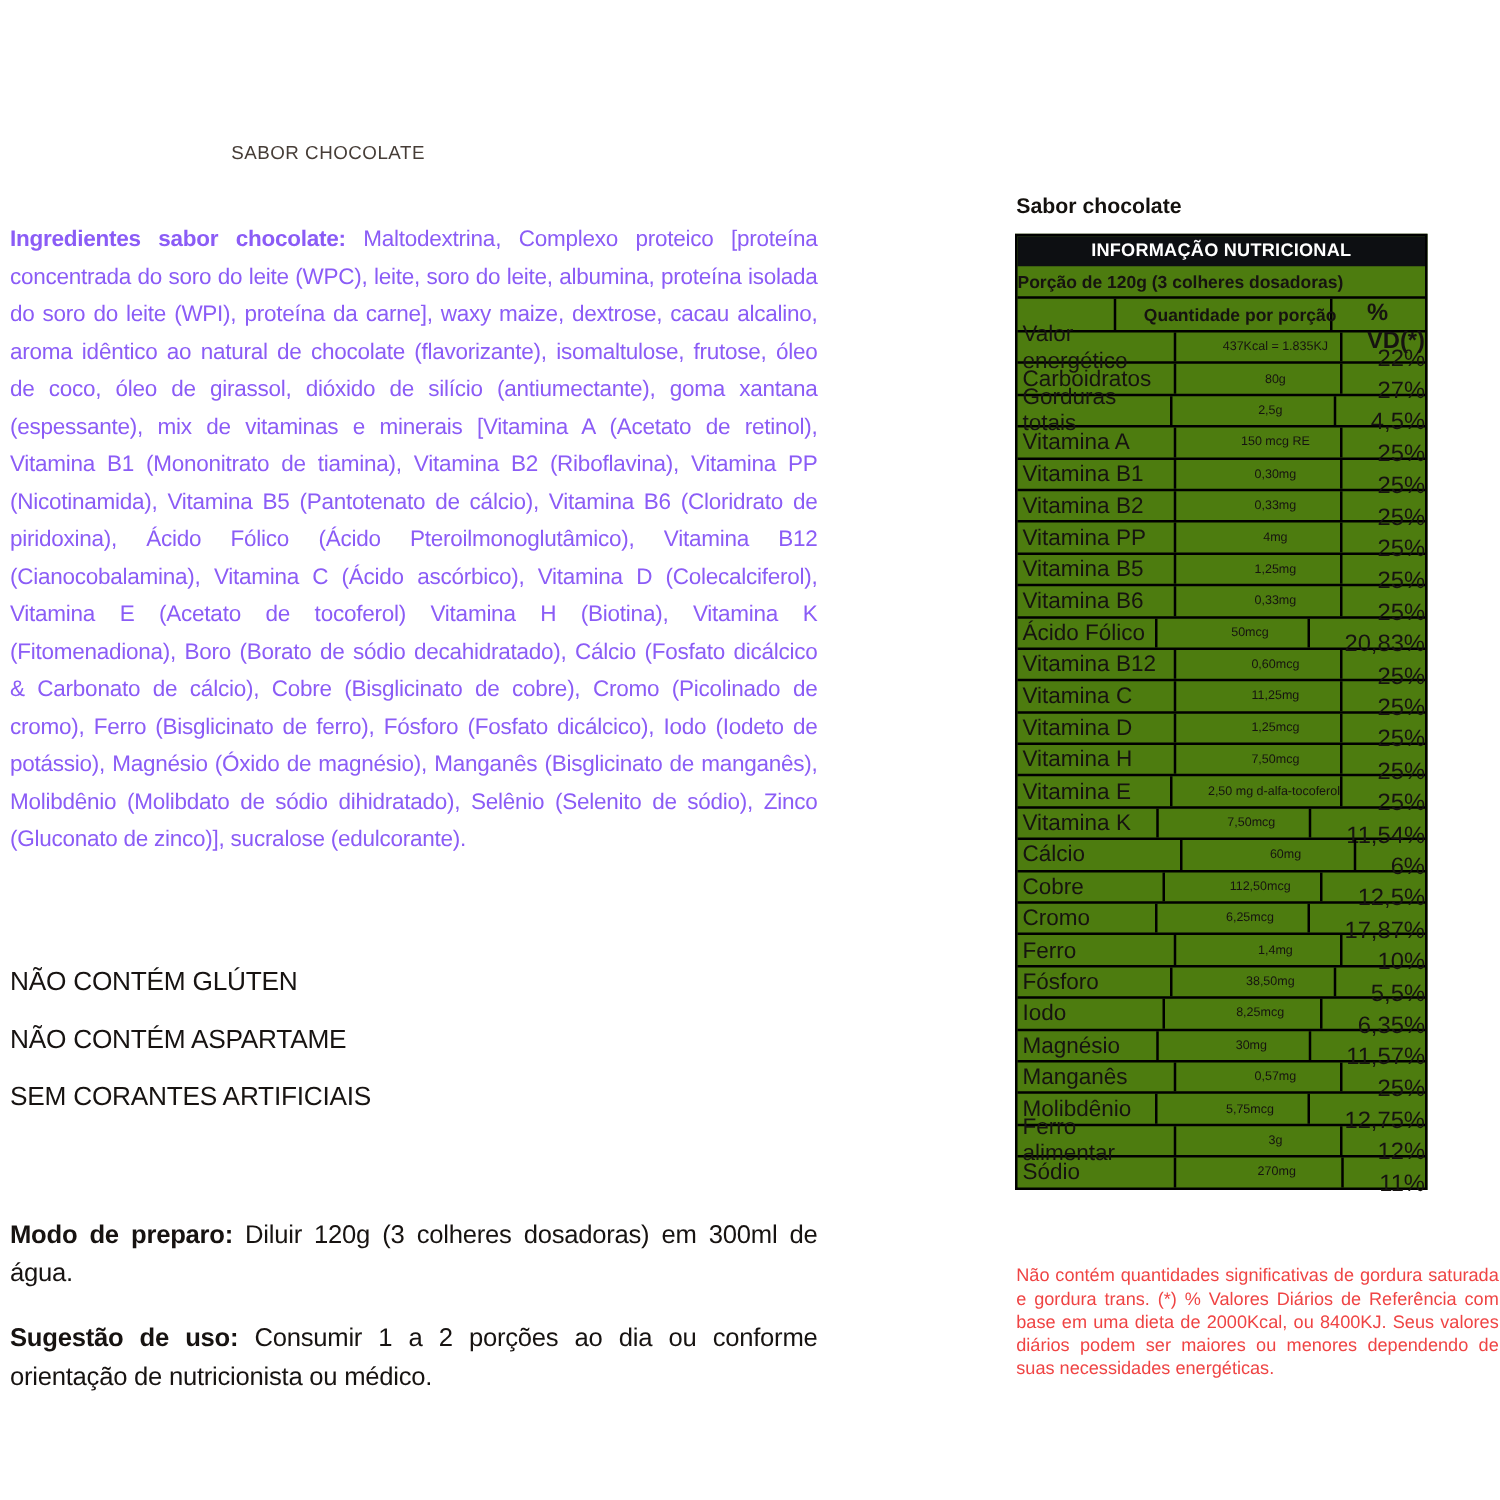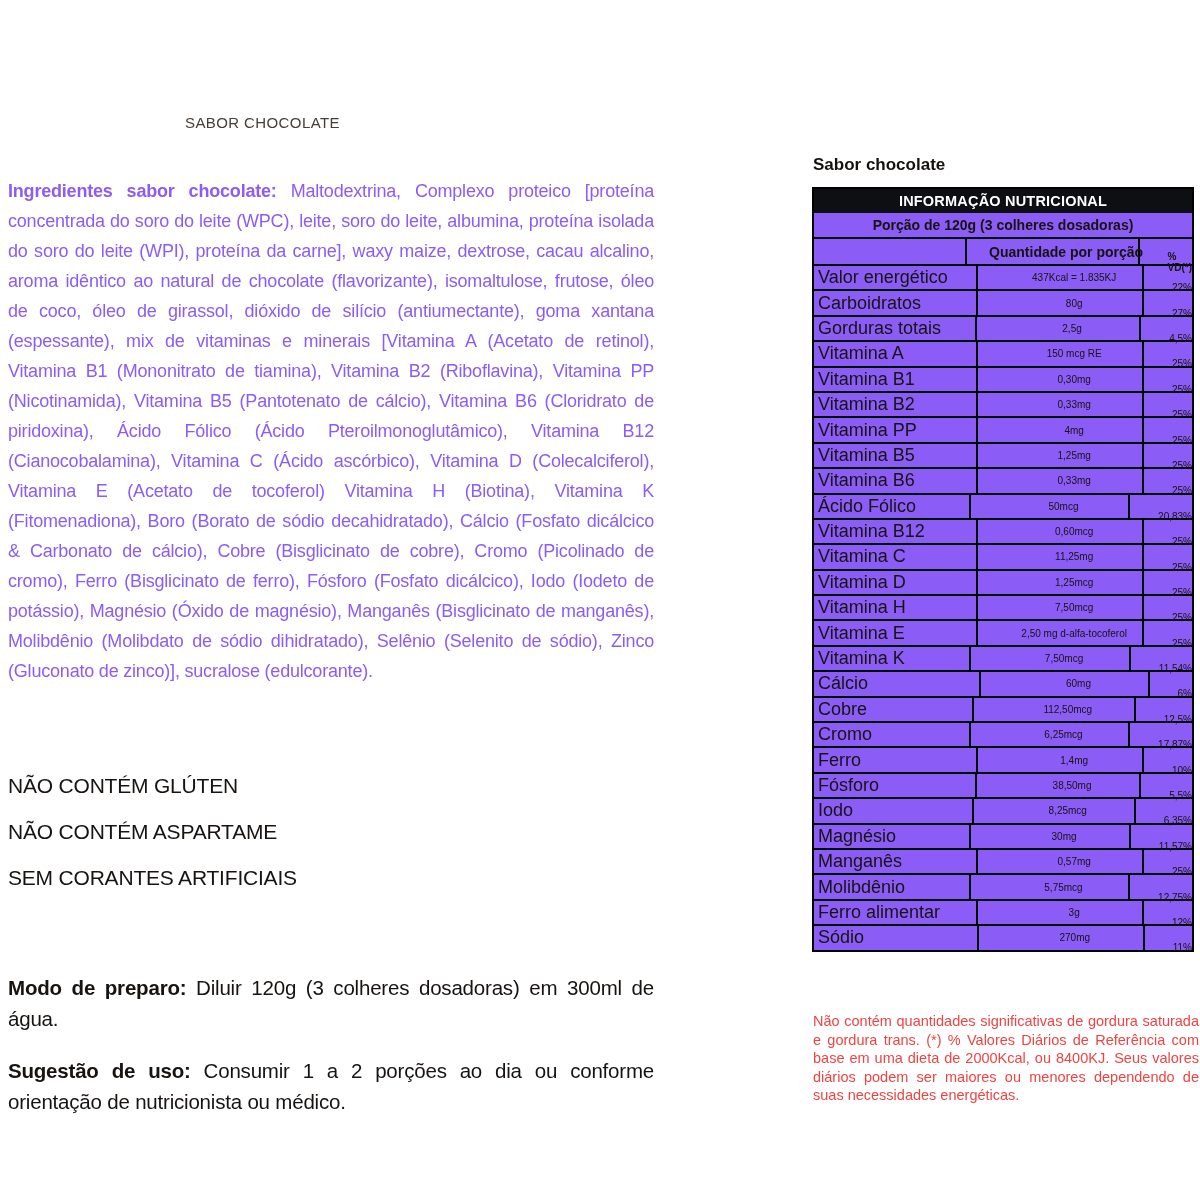--- a/index.html
+++ b/index.html
@@ -31,41 +31,41 @@
   }
   .para b{font-weight:700;}
   .para-preparo{top:951px;}
   .para-sugestao{top:1034px;}
   
   .right-title{
     position:absolute;left:813px;top:155px;
     font-size:17px;font-weight:700;color:#14110e;
   }
   .ntable{
-    position:absolute;left:812px;top:187px;width:382px;
-    border:2px solid #000;box-sizing:border-box;background:#8b5cf6;
+    position:absolute;left:812px;top:187px;width:330px;
+    border:2px solid #000;box-sizing:border-box;background:#4d7c0f;
   }
   .nt-header{
     background:#0d0f12;color:#fff;font-weight:700;font-size:14.5px;
     text-align:center;height:24px;line-height:24px;letter-spacing:.2px;
   }
   .nt-portion{
-    font-weight:700;font-size:14px;text-align:center;height:24px;line-height:24px;
+    font-weight:700;font-size:14px;text-align:left;height:24px;line-height:24px;
     border-bottom:2px solid #000;
   }
   .row{display:flex;align-items:center;border-bottom:2px solid #000;height:23.4px;gap:28px;}
   .nt-colhead{height:25px;font-weight:700;}
   .nt-rows .row:last-child{border-bottom:none;}
   .c1{width:173px;box-sizing:border-box;padding-left:4px;text-align:left;
       font-size:18px;border-right:2px solid #000;align-self:stretch;
       display:flex;align-items:center;}
   .c2{width:145px;box-sizing:border-box;text-align:center;font-size:10px;
       border-right:2px solid #000;align-self:stretch;display:flex;
       align-items:center;justify-content:center;white-space:nowrap;}
-  .c3{flex:1;font-size:10px;display:flex;align-items:center;
+  .c3{flex:1;font-size:19px;display:flex;align-items:center;
       justify-content:center;align-self:stretch;margin-top:20px;}
   .nt-colhead .c2{font-size:14px;font-weight:700;}
   .nt-colhead .c3{font-weight:700;}
   .footnote{
     position:absolute;left:813px;top:1012px;width:386px;
     font-size:14.5px;line-height:18.5px;text-align:justify;color:#ef4444;
   }
 </style>
 </head>
 <body>

